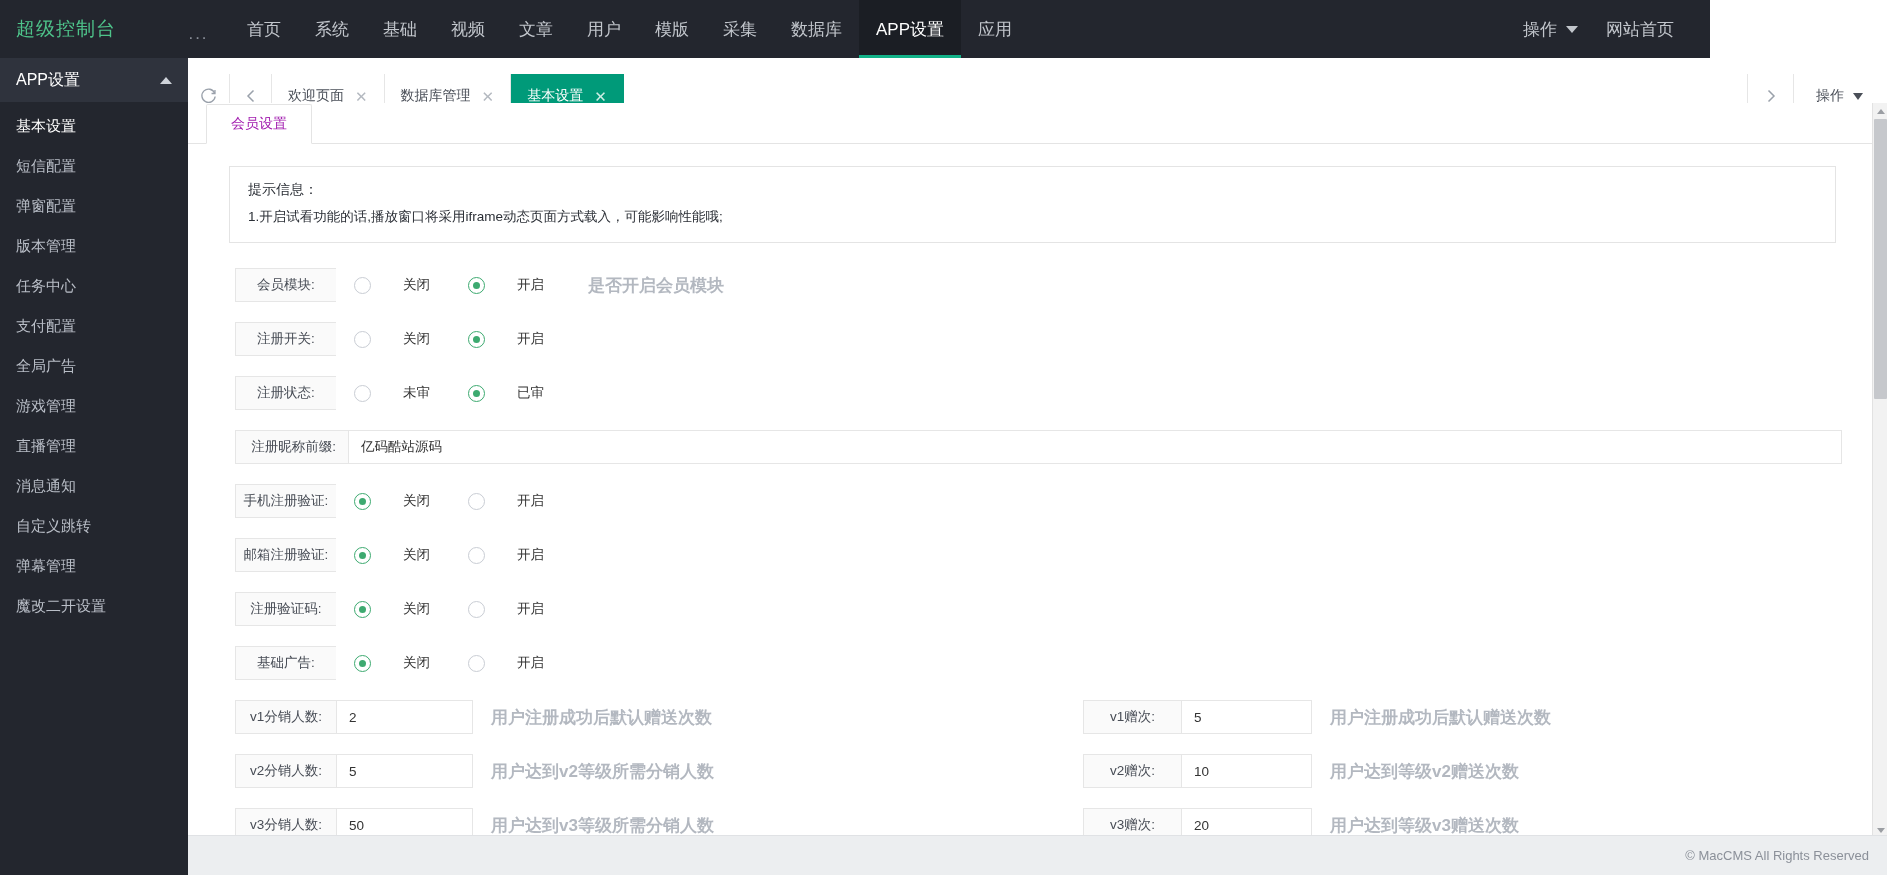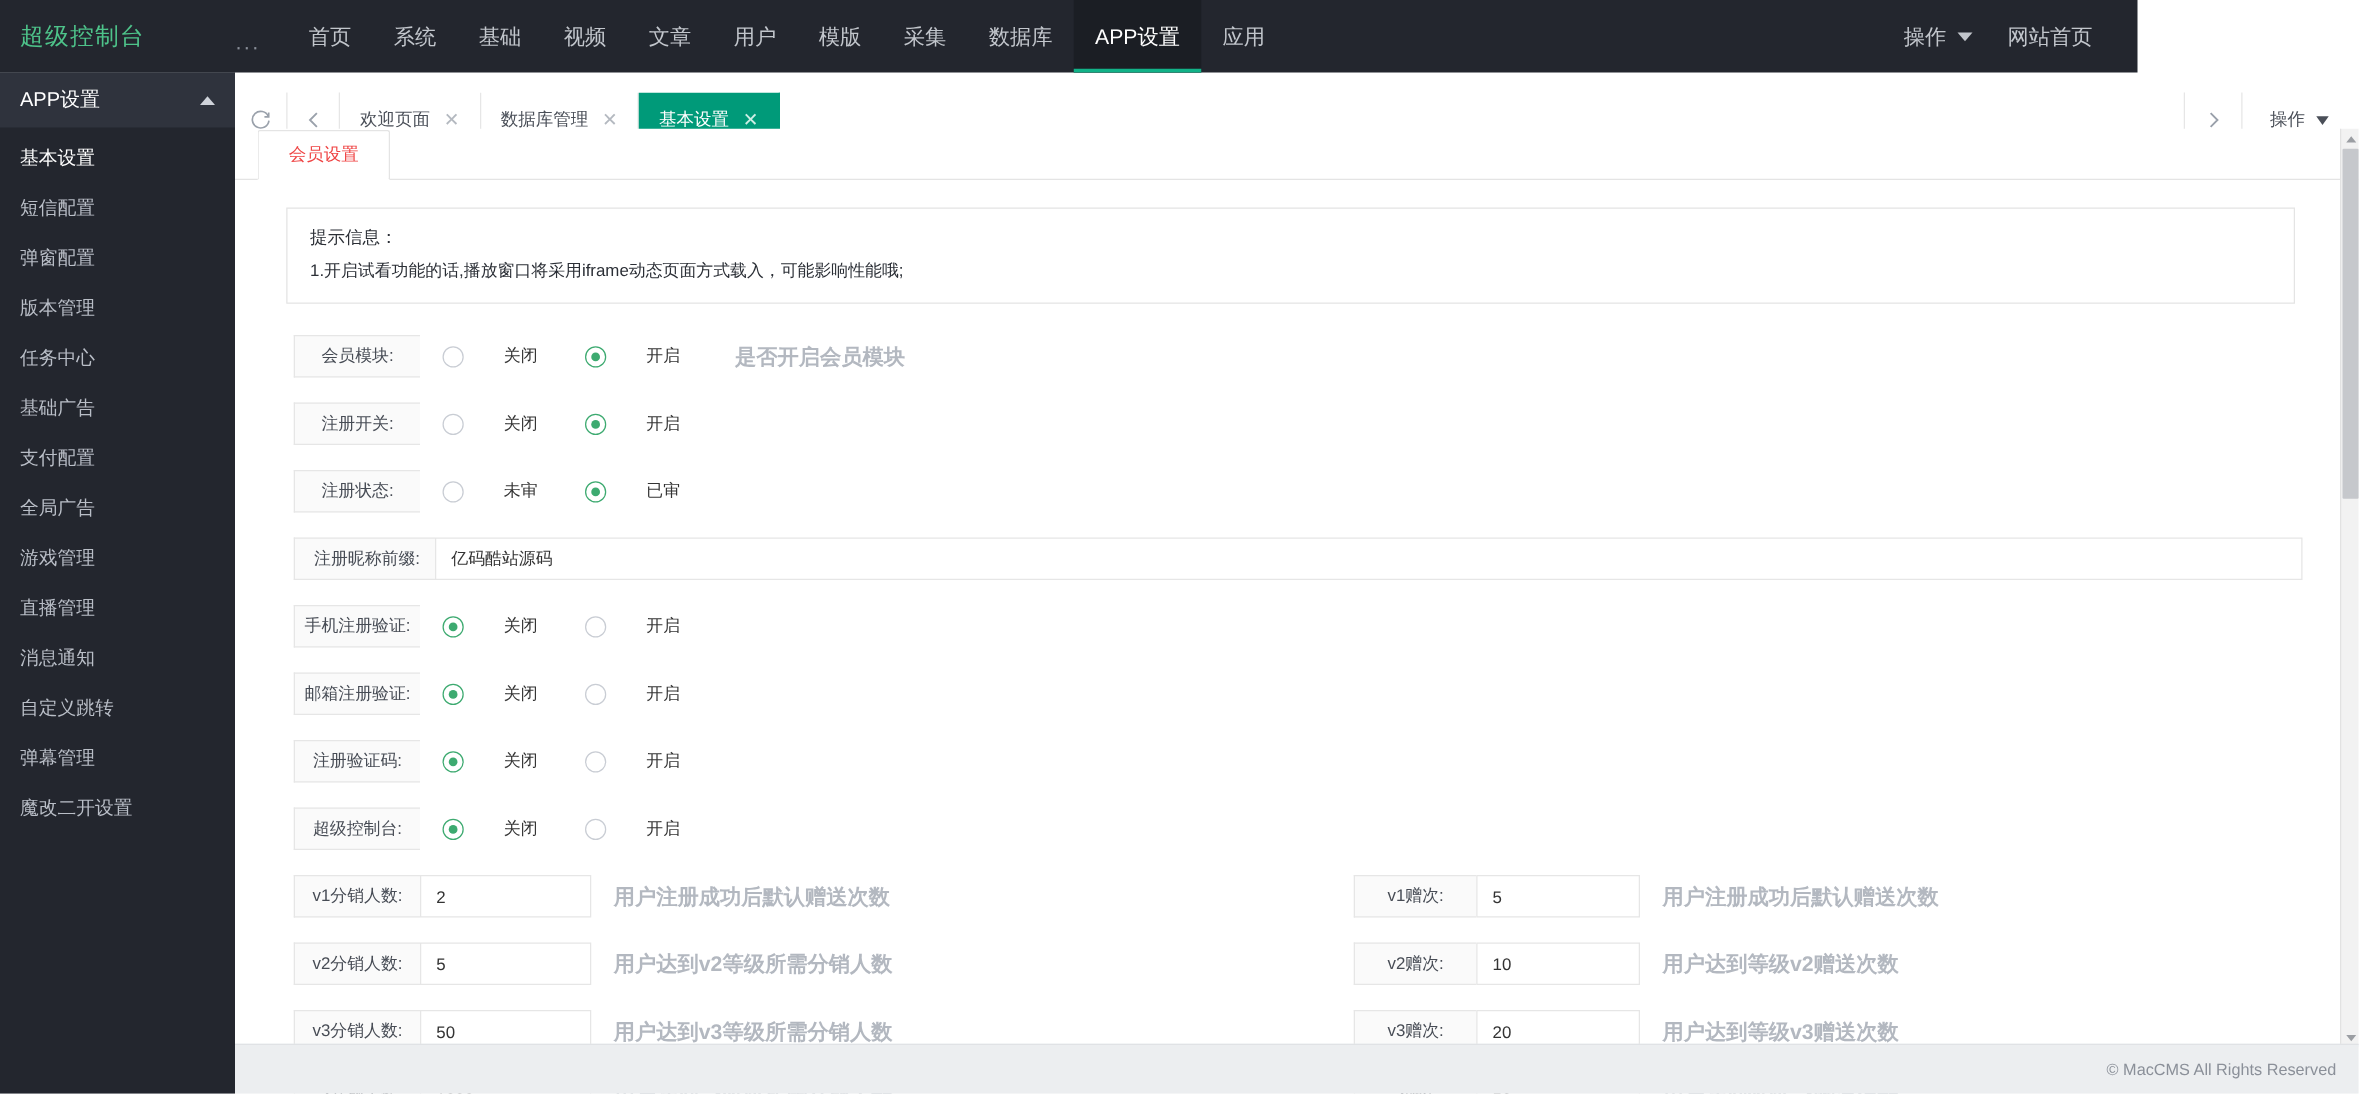--- a/index.html
+++ b/index.html
@@ -106,21 +106,21 @@
   .content {
     position: absolute; top: 103px; left: 188px; width: 1699px; height: 772px;
     background: #fff; overflow: hidden;
   }
   .subtabs {
     height: 41px; border-bottom: 1px solid #e4e4e4; display: flex;
     padding-left: 18px; align-items: flex-end;
   }
   .subtab {
     height: 40px; padding: 0 24px; display: flex; align-items: center;
-    font-size: 14px; color: #ef4444; border: 1px solid #e4e4e4;
+    font-size: 14px; color: #a21caf; border: 1px solid #e4e4e4;
     border-bottom: 1px solid #fff; background: #fff;
     border-radius: 2px 2px 0 0; margin-bottom: -1px; cursor: pointer; text-align: right;
   }
 
   .panel { padding: 22px 26px 0 41px; }
 
   .tipbox {
     border: 1px solid #e4e4e4; background: #fff; padding: 14px 18px 16px 18px;
     width: 1607px; margin-bottom: 22px;
   }
@@ -224,21 +224,20 @@
     <div class="side-head">
       <span>APP设置</span>
       <span class="caret-up"></span>
     </div>
     <div class="side-list">
         <div class="side-item active">基本设置</div>
         <div class="side-item">短信配置</div>
         <div class="side-item">弹窗配置</div>
         <div class="side-item">版本管理</div>
         <div class="side-item">任务中心</div>
-        <div class="side-item">基础广告</div>
         <div class="side-item">支付配置</div>
         <div class="side-item">全局广告</div>
         <div class="side-item">游戏管理</div>
         <div class="side-item">直播管理</div>
         <div class="side-item">消息通知</div>
         <div class="side-item">自定义跳转</div>
         <div class="side-item">弹幕管理</div>
         <div class="side-item">魔改二开设置</div>
       </div>
   </div>
@@ -377,21 +376,21 @@
                   <span class="dot"></span>
                   <span class="rlabel">关闭</span>
                 </div>
                 <div class="radio">
                   <span class="dot"></span>
                   <span class="rlabel">开启</span>
                 </div>
               </div>
             </div>
             <div class="frow">
-              <div class="flabel">超级控制台:</div>
+              <div class="flabel">基础广告:</div>
               <div class="radios">
                 <div class="radio on">
                   <span class="dot"></span>
                   <span class="rlabel">关闭</span>
                 </div>
                 <div class="radio">
                   <span class="dot"></span>
                   <span class="rlabel">开启</span>
                 </div>
               </div>

